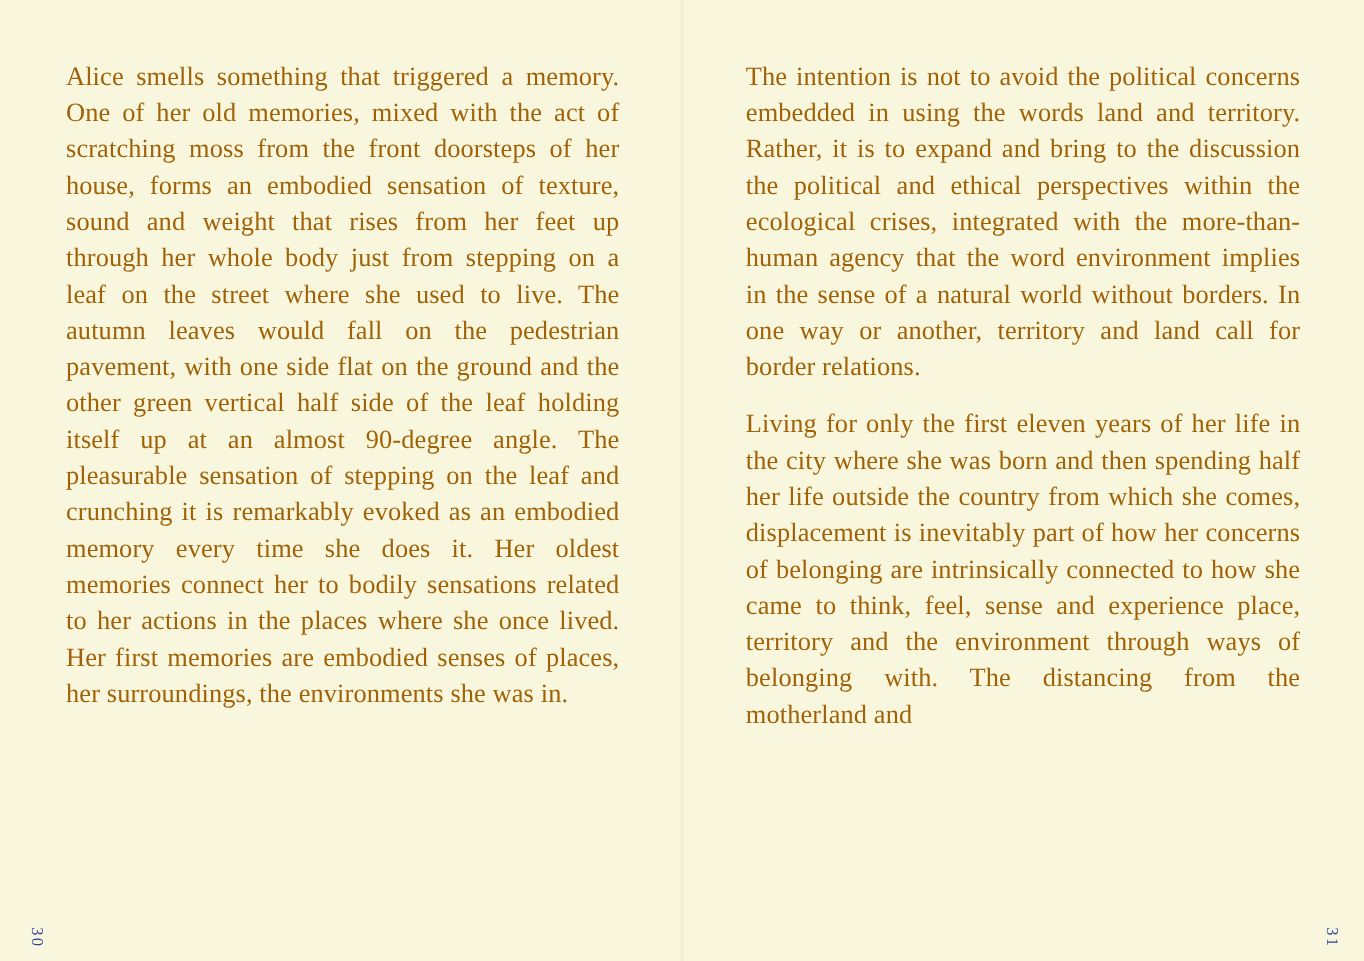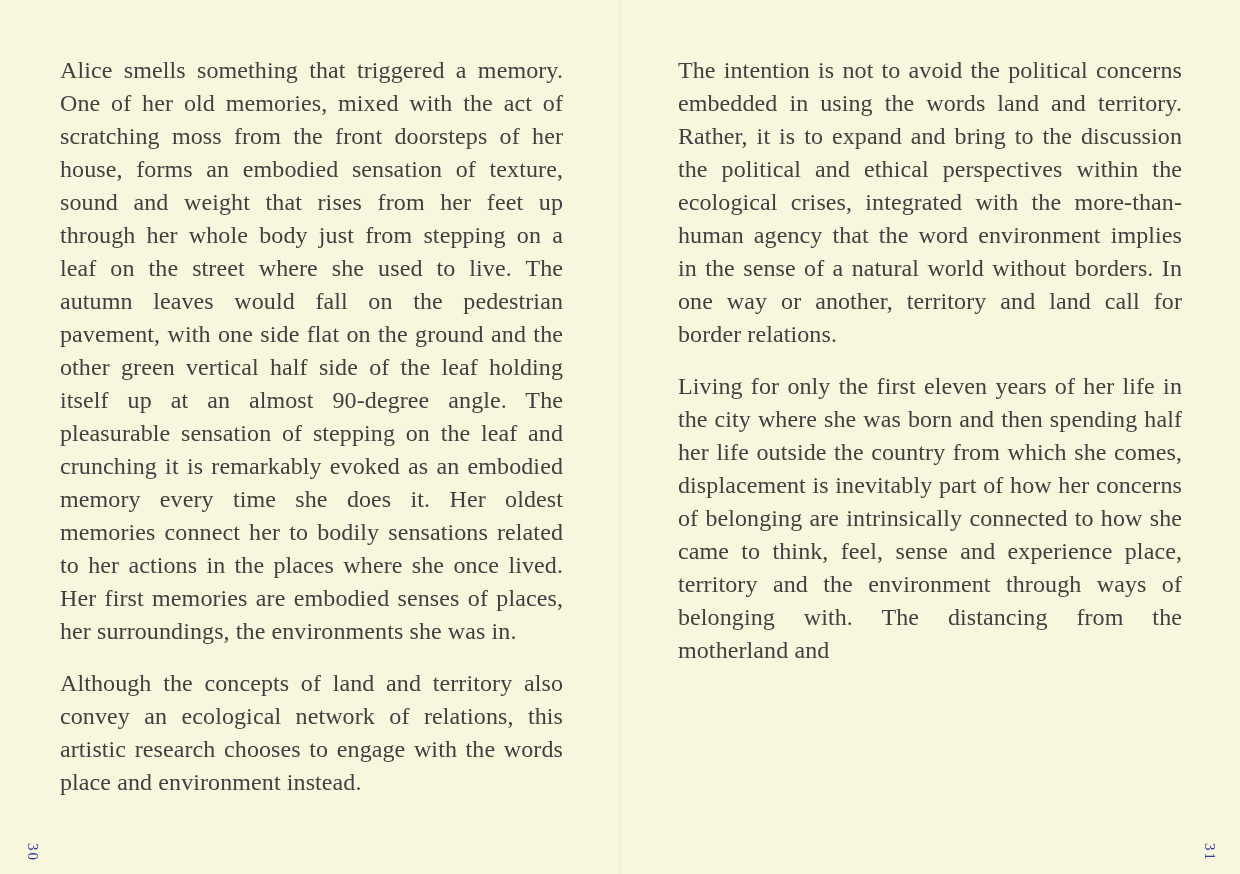--- a/index.html
+++ b/index.html
@@ -33,21 +33,21 @@
     pointer-events: none;
   }
   .page {
     position: relative;
     width: 620px;
     height: 874px;
   }
   .page-left .content  { padding: 54px 57px 0 60px; }
   .page-right .content { padding: 54px 58px 0 58px; }
   .para {
-    color: #404040;
+    color: #a16207;
     font-size: 24px;
     line-height: 33px;
     text-align: justify;
     text-justify: inter-word;
     margin-bottom: 19px;
     letter-spacing: 0.1px;
   }
   .page-number {
     position: absolute;
     bottom: 12px;
@@ -60,21 +60,20 @@
   .page-number-right { right: 22px; }
 </style>
 </head>
 <body>
 
 <div class="spread">
 
   <div class="page page-left">
     <div class="content">
       <p class="para">Alice smells something that triggered a memory. One of her old memories, mixed with the act of scratching moss from the front doorsteps of her house, forms an embodied sensation of texture, sound and weight that rises from her feet up through her whole body just from stepping on a leaf on the street where she used to live. The autumn leaves would fall on the pedestrian pavement, with one side flat on the ground and the other green vertical half side of the leaf holding itself up at an almost 90-degree angle. The pleasurable sensation of stepping on the leaf and crunching it is remarkably evoked as an embodied memory every time she does it. Her oldest memories connect her to bodily sensations related to her actions in the places where she once lived. Her first memories are embodied senses of places, her surroundings, the environments she was in.</p>
-      <p class="para">Although the concepts of land and territory also convey an ecological network of relations, this artistic research chooses to engage with the words place and environment instead.</p>
     </div>
     <div class="page-number page-number-left">30</div>
   </div>
 
   <div class="page page-right">
     <div class="content">
       <p class="para">The intention is not to avoid the political concerns embedded in using the words land and territory. Rather, it is to expand and bring to the discussion the political and ethical perspectives within the ecological crises, integrated with the more-than-human agency that the word environment implies in the sense of a natural world without borders. In one way or another, territory and land call for border relations.</p>
       <p class="para">Living for only the first eleven years of her life in the city where she was born and then spending half her life outside the country from which she comes, displacement is inevitably part of how her concerns of belonging are intrinsically connected to how she came to think, feel, sense and experience place, territory and the environment through ways of belonging with. The distancing from the motherland and</p>
     </div>
     <div class="page-number page-number-right">31</div>

